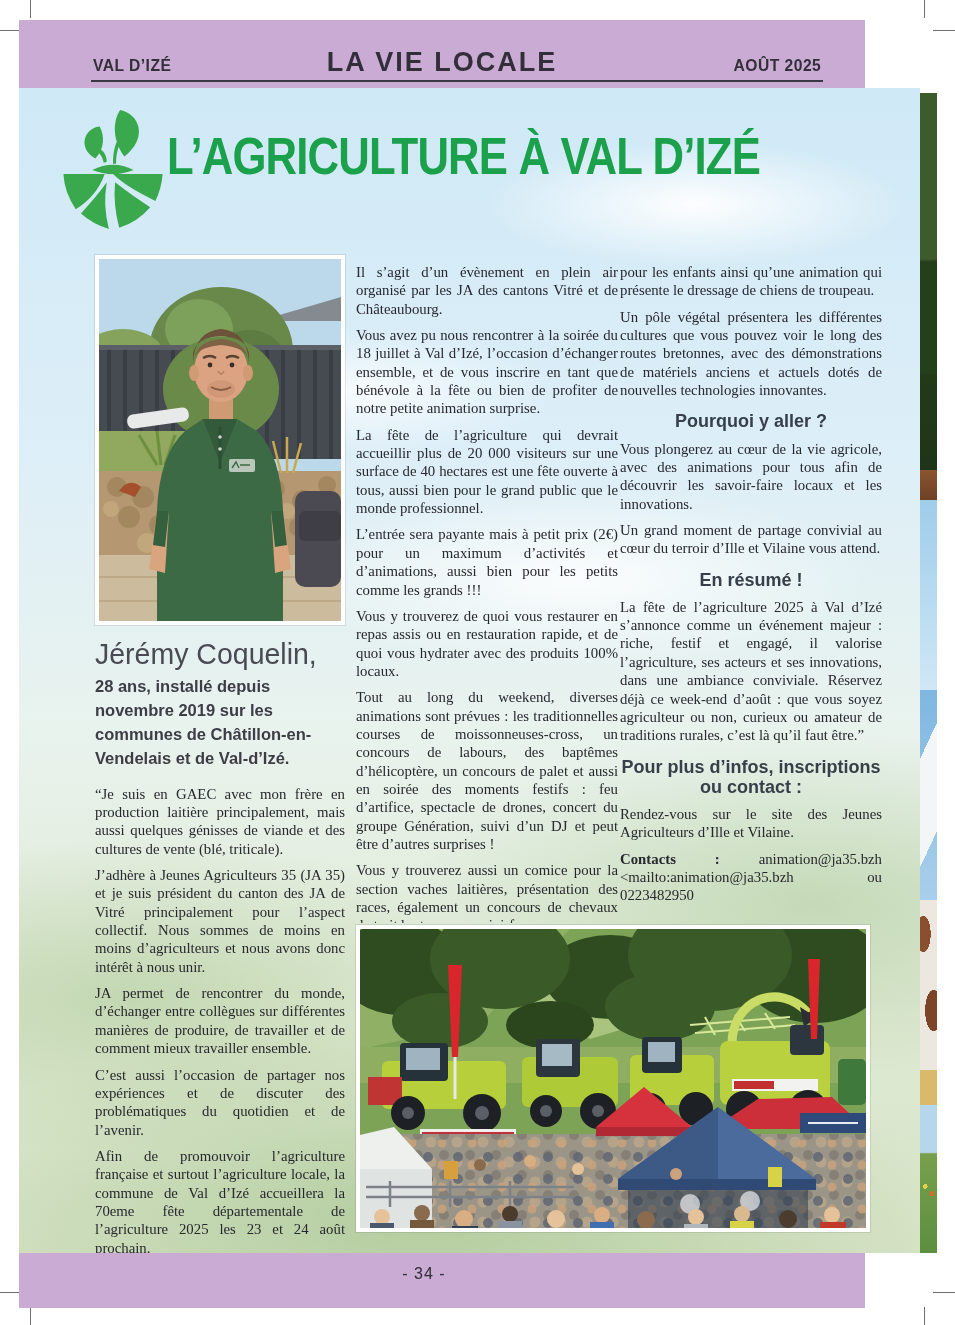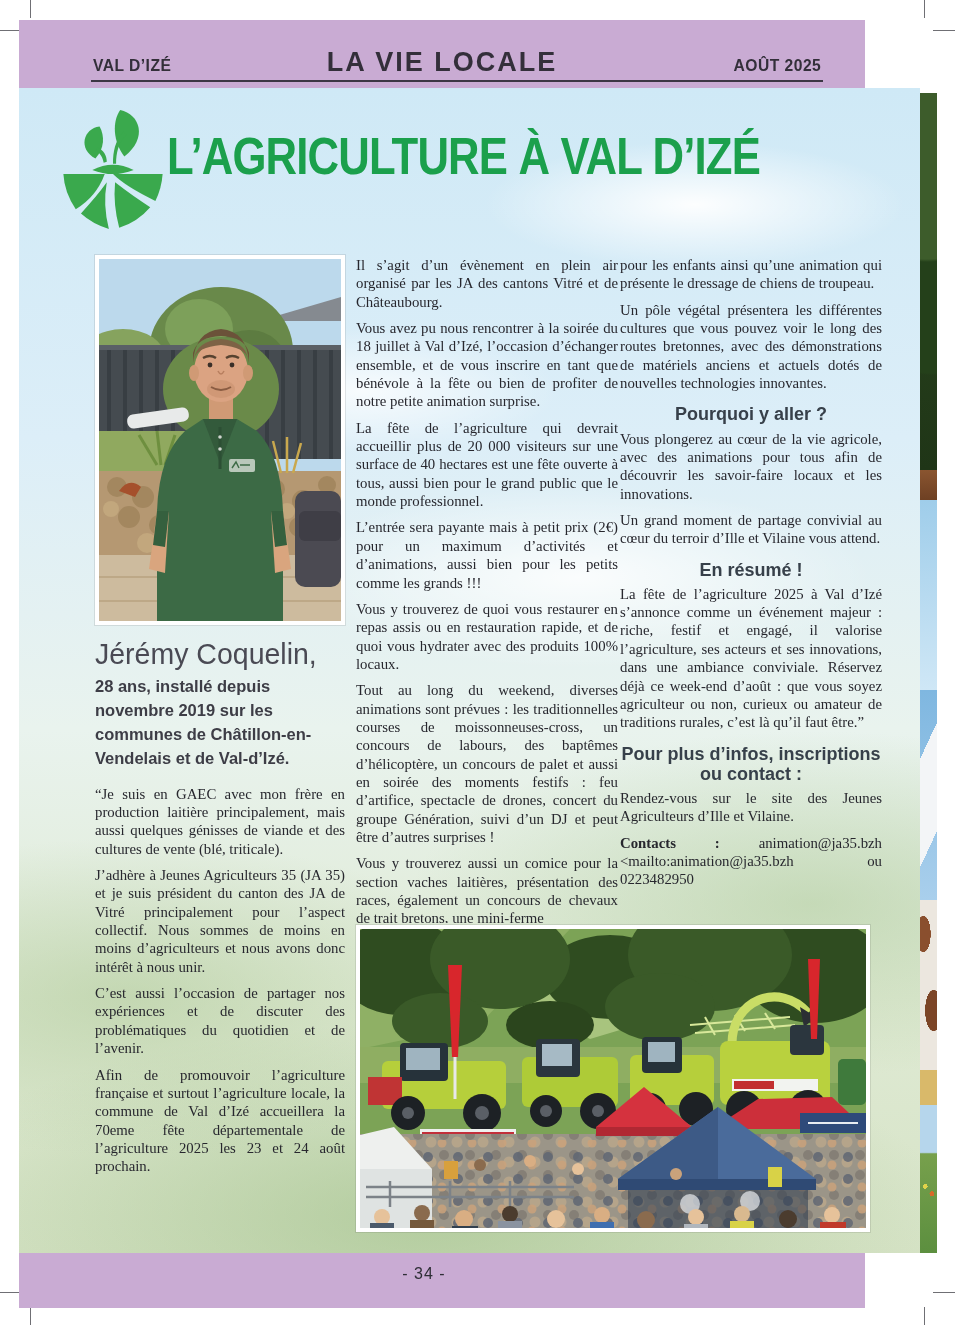--- a/index.html
+++ b/index.html
@@ -44,21 +44,21 @@
   .col-right{left:601px;width:262px;height:672px;overflow:hidden;}
 
   .photo-frame{border:4px solid #fff;box-shadow:0 0 0 1px rgba(60,60,60,.12);line-height:0;}
   .profile-frame{width:242px;height:362px;}
   .event-frame{position:absolute;left:337px;top:837px;width:506px;height:299px;}
 
   .person-name{margin:12px 0 4px;font-size:30px;font-weight:400;color:#4a4a54;
                transform:scaleX(.95);transform-origin:left;white-space:nowrap;}
   .person-sub{margin:0 0 14px;font-size:16.5px;font-weight:700;color:#3d3d46;line-height:1.45;}
 
-  .serif p{margin:1px 0 8px;font-family:"Liberation Serif",serif;font-size:14.8px;
+  .serif p{margin:8px 0 8px;font-family:"Liberation Serif",serif;font-size:14.8px;
            line-height:1.24;color:#27272e;text-align:justify;}
   .sec-head{margin:12px 0 5px;font-size:18px;line-height:1.12;font-weight:700;color:#37404a;text-align:center;}
   .b{font-weight:700;}
 
   
   .strip{position:absolute;left:901px;top:73px;width:17px;height:1160px;}
   .strip .seg{position:absolute;left:0;width:17px;}
   .seg-trees{top:0;height:377px;background:
       radial-gradient(circle at 40% 20%, #3d5c2b 0 30%, transparent 31%),
       radial-gradient(circle at 70% 55%, #24401a 0 35%, transparent 36%),
@@ -210,20 +210,21 @@
             <path d="M119,112 Q122,118 125,112" stroke="#b87f5f" stroke-width="1.6" fill="none"></path>
             <rect x="130" y="200" width="26" height="13" rx="2" fill="#cfd8cf" opacity="0.85"></rect>
             <path d="M133,209 l4,-6 l3,6 M141,206 h10" stroke="#3c6a45" stroke-width="1.4" fill="none"></path>
           </svg>
         </div>
         <h2 class="person-name">Jérémy Coquelin,</h2>
         <p class="person-sub">28 ans, installé depuis novembre 2019 sur les communes de Châtillon-en-Vendelais et de Val-d’Izé.</p>
         <div class="serif">
           <p>“Je suis en GAEC avec mon frère en production laitière principalement, mais aussi quelques génisses de viande et des cultures de vente (blé, triticale).</p>
           <p>J’adhère à Jeunes Agriculteurs 35 (JA 35) et je suis président du canton des JA de Vitré principalement pour l’aspect collectif. Nous sommes de moins en moins d’agriculteurs et nous avons donc intérêt à nous unir.</p>
+          <p>JA permet de rencontrer du monde, d’échanger entre collègues sur différentes manières de produire, de travailler et de comment mieux travailler ensemble.</p>
           <p>C’est aussi l’occasion de partager nos expériences et de discuter des problématiques du quotidien et de l’avenir.</p>
           <p>Afin de promouvoir l’agriculture française et surtout l’agriculture locale, la commune de Val d’Izé accueillera la 70eme fête départementale de l’agriculture 2025 les 23 et 24 août prochain.</p>
         </div>
       </div>
 
       <div class="col col-mid serif">
         <p>Il s’agit d’un évènement en plein air organisé par les JA des cantons Vitré et de Châteaubourg.</p>
         <p>Vous avez pu nous rencontrer à la soirée du 18 juillet à Val d’Izé, l’occasion d’échanger ensemble, et de vous inscrire en tant que bénévole à la fête ou bien de profiter de notre petite animation surprise.</p>
         <p>La fête de l’agriculture qui devrait accueillir plus de 20 000 visiteurs sur une surface de 40 hectares est une fête ouverte à tous, aussi bien pour le grand public que le monde professionnel.</p>
         <p>L’entrée sera payante mais à petit prix (2€) pour un maximum d’activités et d’animations, aussi bien pour les petits comme les grands !!!</p>

